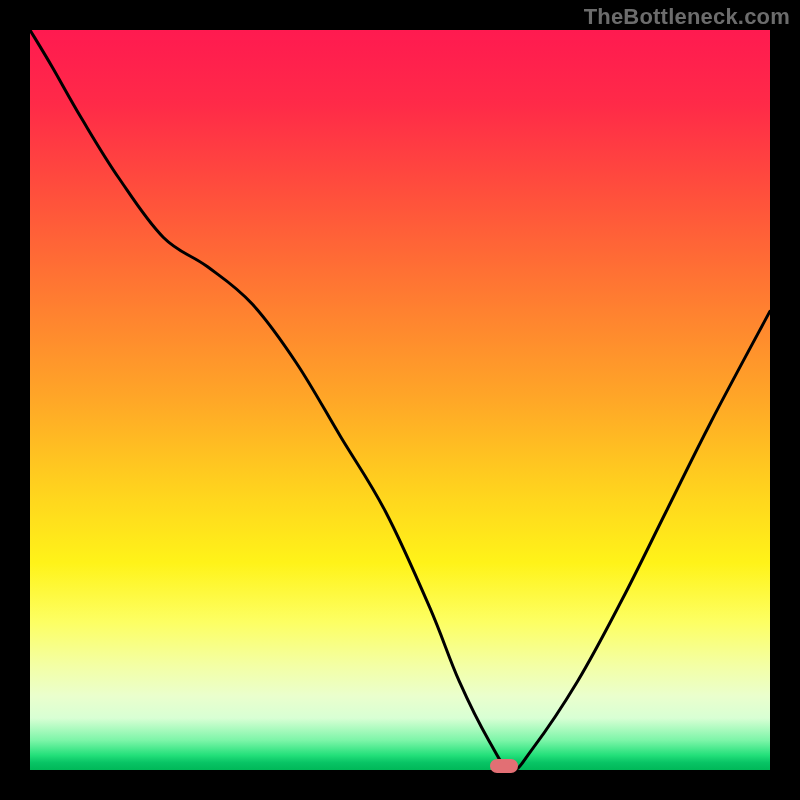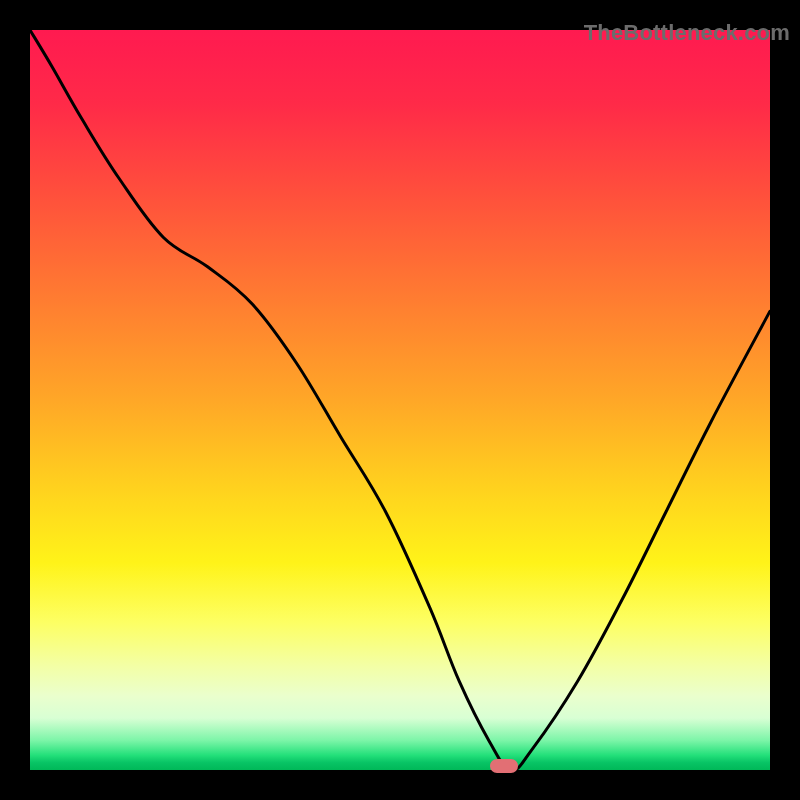--- a/index.html
+++ b/index.html
@@ -12,21 +12,21 @@
     font-family: Arial, Helvetica, sans-serif;
   }
   .frame {
     position: relative;
     width: 800px;
     height: 800px;
     background: #000;
   }
   .watermark {
     position: absolute;
-    top: 20px;
+    top: 4px;
     right: 10px;
     color: #6c6c6c;
     font-size: 22px;
     font-weight: 600;
     letter-spacing: 0.2px;
     z-index: 30;
   }
   
   .plot {
     position: absolute;

